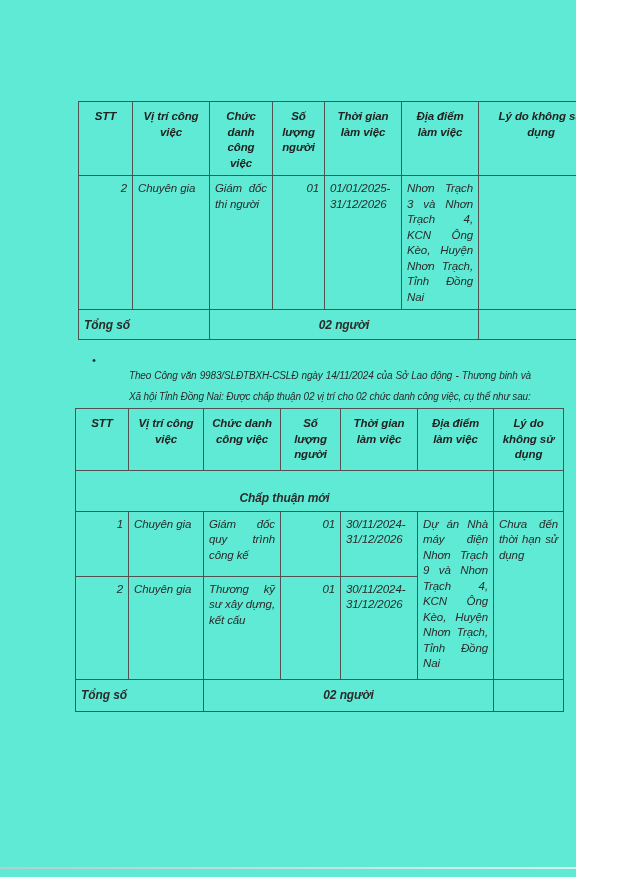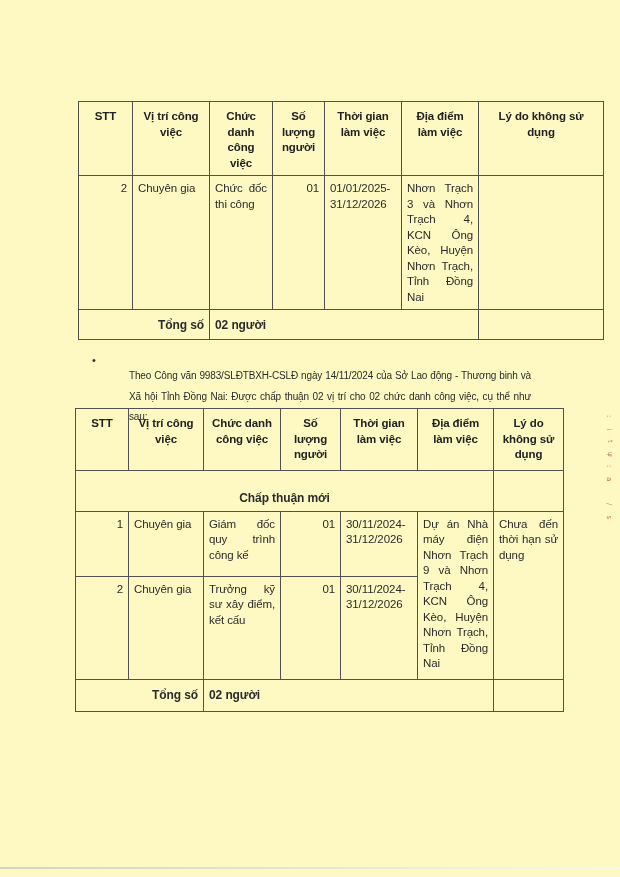--- a/index.html
+++ b/index.html
@@ -2,26 +2,27 @@
 <html><head>
 <meta charset="utf-8">
 <style>
   html, body {
     margin: 0;
     padding: 0;
     background: #ffffff;
   }
   .page {
     position: relative;
-    width: 620px;
+    width: 576px;
     height: 877px;
-    background: #fef9c3;
+    background: #5eead4;
     overflow: hidden;
     font-family: "Liberation Sans", "DejaVu Sans", sans-serif;
     color: #2b2b2b;
+    font-style: italic;
   }
 
   
   table.doc-table {
     position: absolute;
     border-collapse: collapse;
     table-layout: fixed;
     font-size: 11.5px;
     line-height: 15.5px;
     letter-spacing: -0.1px;
@@ -58,22 +59,22 @@
     font-weight: bold;
     text-align: center;
     padding-top: 20px;
     font-size: 12px;
   }
   tr.total-row td {
     font-weight: bold;
     font-size: 12px;
     padding-top: 8px;
   }
-  td.total-label { text-align: right; padding-left: 8px; }
-  td.total-value { }
+  td.total-label { text-align: left; padding-left: 8px; }
+  td.total-value { text-align: center; }
 
   
   .note {
     position: absolute;
     left: 92px;
     top: 350px;
     width: 455px;
     display: flex;
     align-items: flex-start;
   }
@@ -143,21 +144,21 @@
         <th>Vị trí công việc</th>
         <th>Chức danh công việc</th>
         <th>Số lượng người</th>
         <th>Thời gian làm việc</th>
         <th>Địa điểm làm việc</th>
         <th class="t1-last">Lý do không sử dụng</th>
       </tr>
       <tr style="height:127px">
         <td class="stt1">2</td>
         <td class="pos">Chuyên gia</td>
-        <td class="just">Chức đốc thi công</td>
+        <td class="just">Giám đốc thi người</td>
         <td class="ctr">01</td>
         <td class="pre">01/01/2025-
 31/12/2026</td>
         <td class="just">Nhơn Trạch 3 và Nhơn Trạch 4, KCN Ông Kèo, Huyện Nhơn Trạch, Tỉnh Đồng Nai</td>
         <td></td>
       </tr>
       <tr class="total-row" style="height:30px">
         <td class="total-label" colspan="2">Tổng số</td>
         <td class="total-value" colspan="4">02 người</td>
         <td></td>
@@ -200,21 +201,21 @@
         <td class="just">Giám đốc quy trình công kế</td>
         <td class="ctr">01</td>
         <td class="pre">30/11/2024-
 31/12/2026</td>
         <td class="just" rowspan="2">Dự án Nhà máy điện Nhơn Trạch 9 và Nhơn Trạch 4, KCN Ông Kèo, Huyện Nhơn Trạch, Tỉnh Đồng Nai</td>
         <td class="just" rowspan="2">Chưa đến thời hạn sử dụng</td>
       </tr>
       <tr style="height:103px">
         <td class="stt2">2</td>
         <td class="pos">Chuyên gia</td>
-        <td class="just">Trưởng kỹ sư xây điểm, kết cấu</td>
+        <td class="just">Thương kỹ sư xây dựng, kết cấu</td>
         <td class="ctr">01</td>
         <td class="pre">30/11/2024-
 31/12/2026</td>
       </tr>
       <tr class="total-row" style="height:32px">
         <td class="total-label" colspan="2">Tổng số</td>
         <td class="total-value" colspan="4">02 người</td>
         <td></td>
       </tr>
     </tbody>

